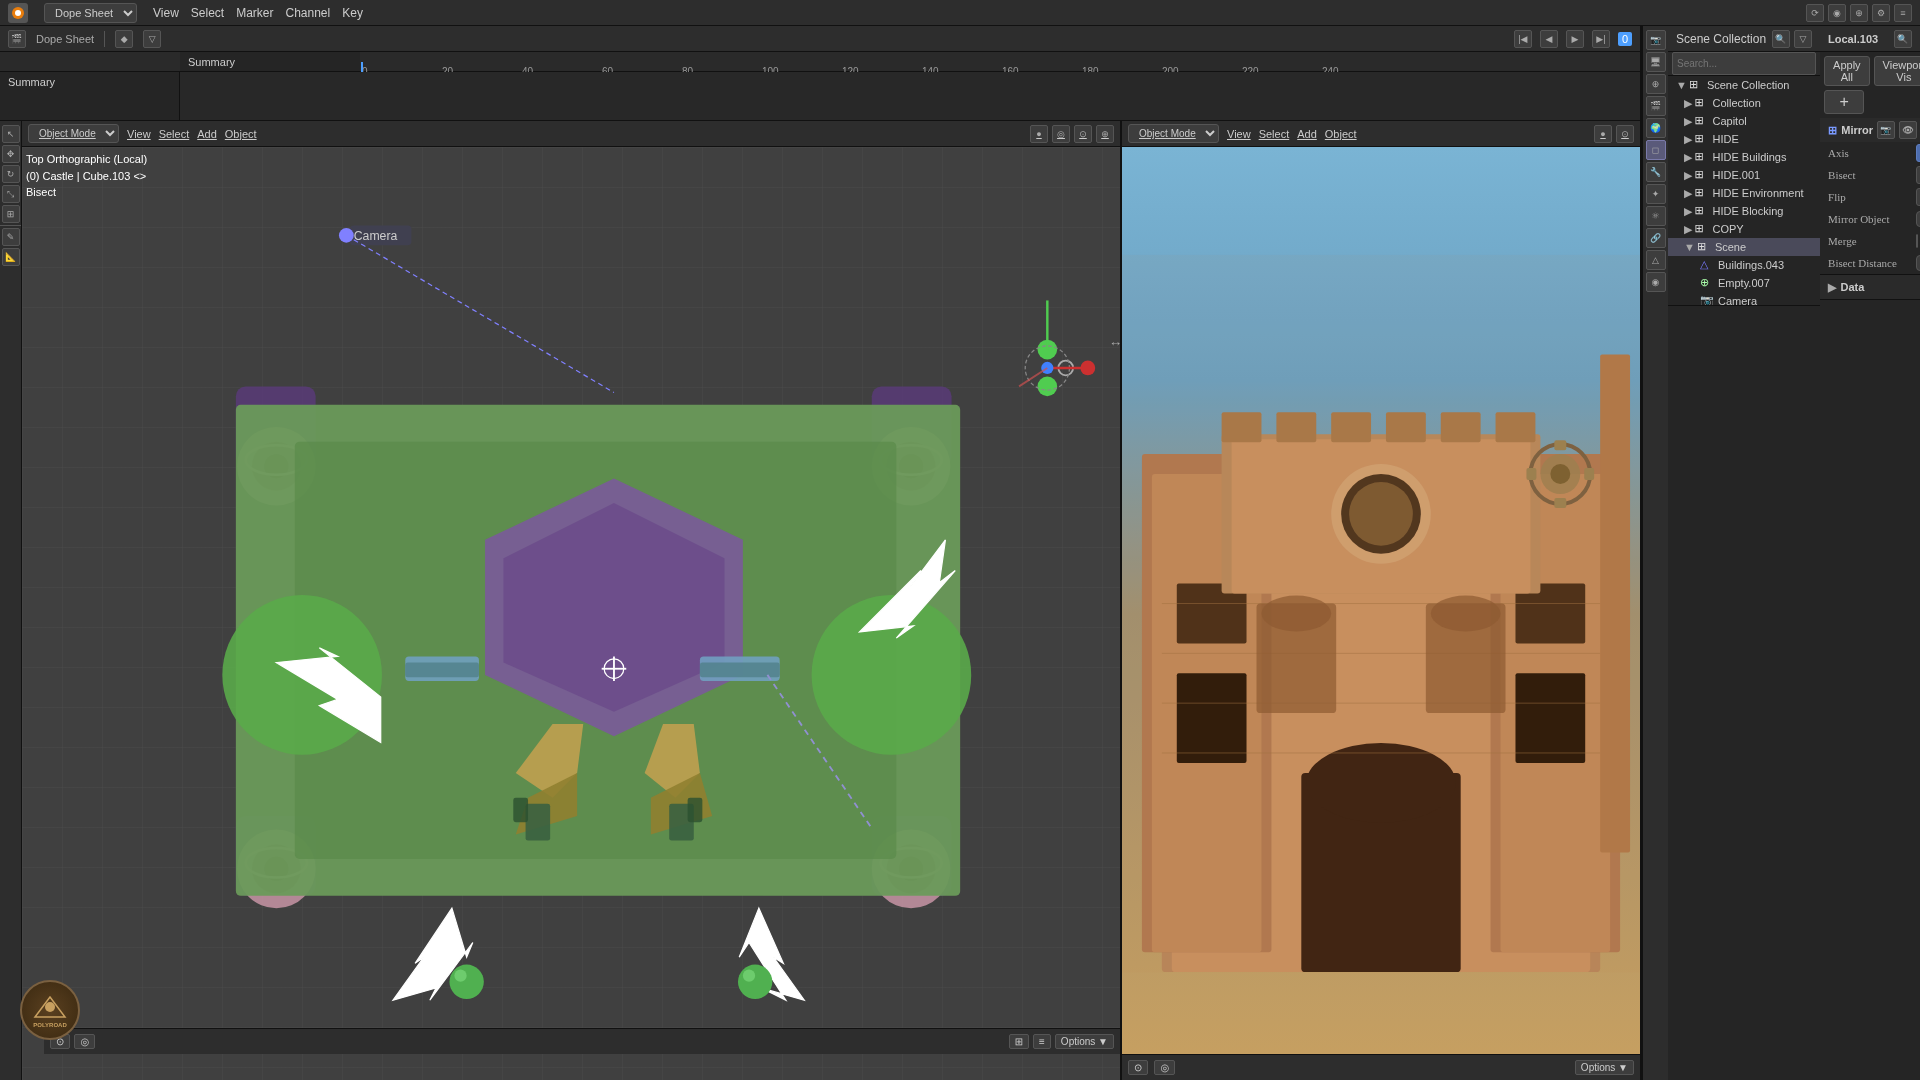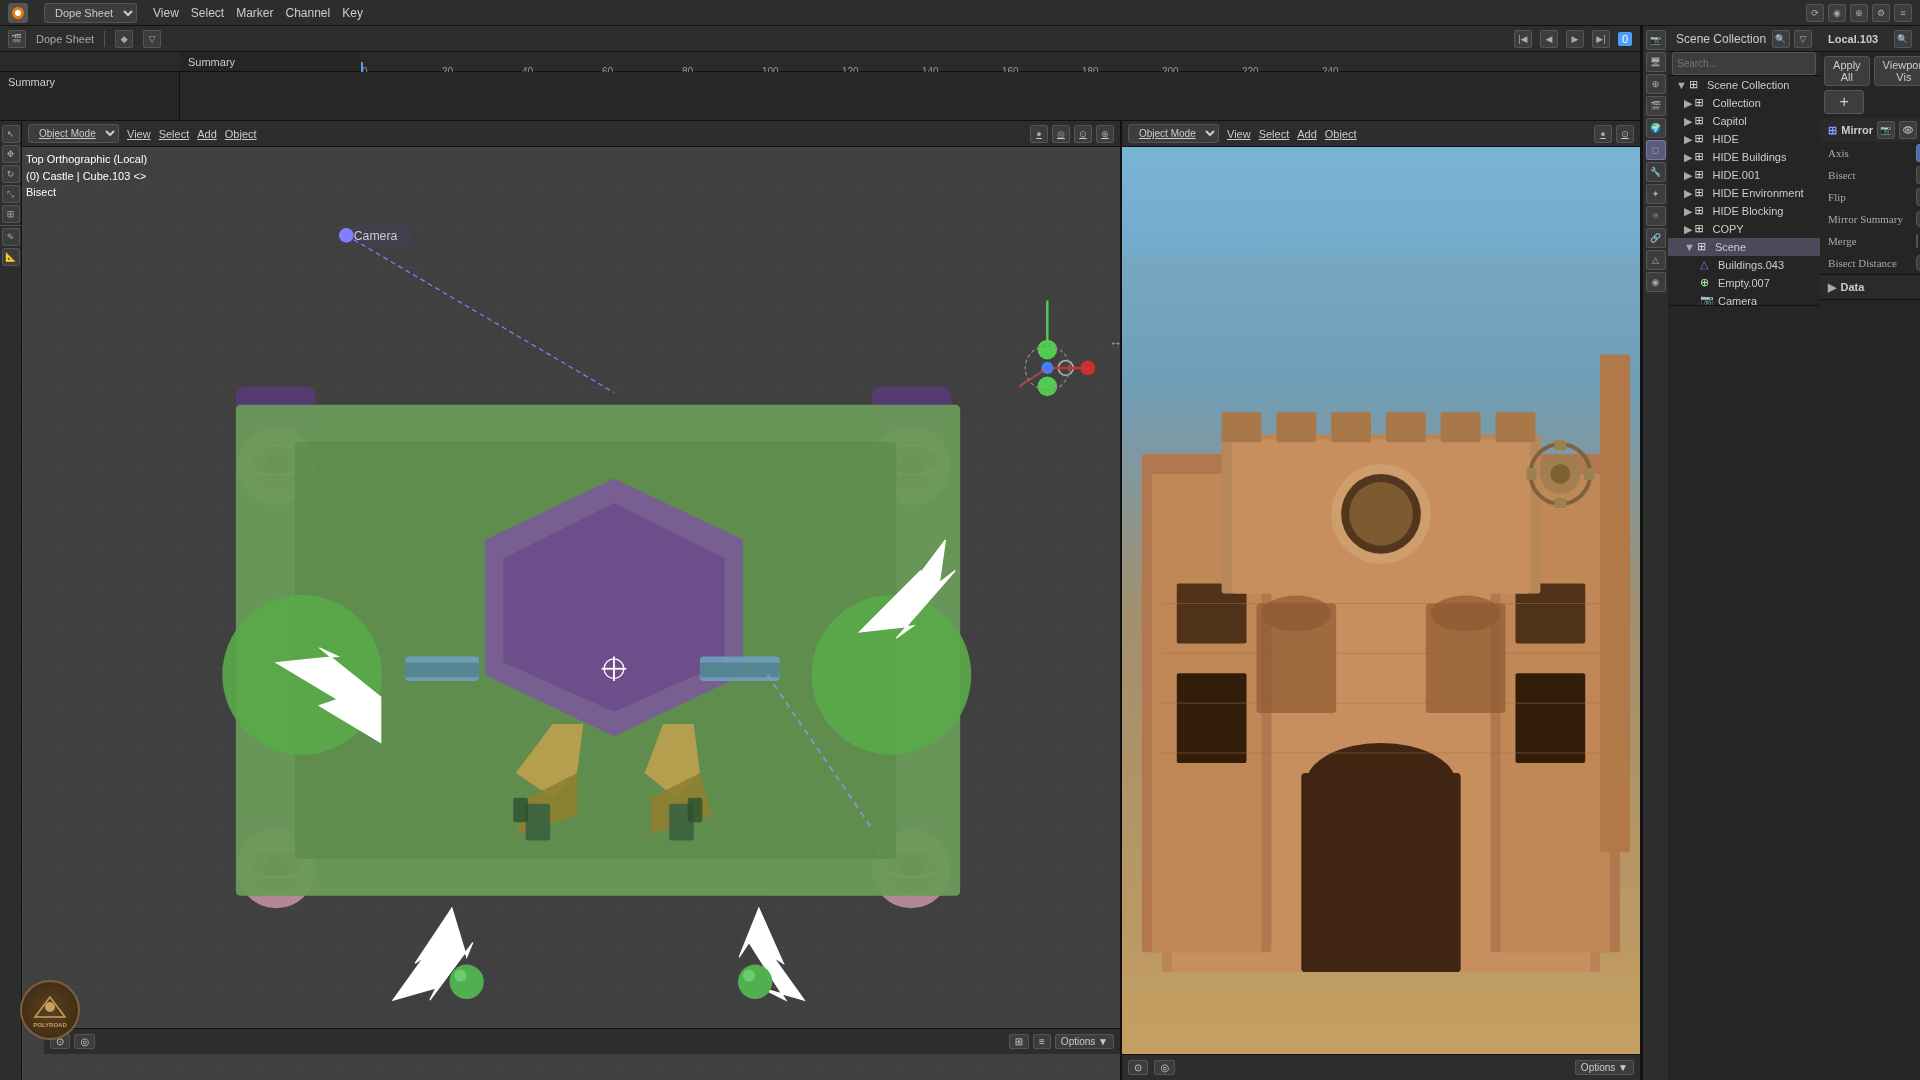--- a/index.html
+++ b/index.html
@@ -960,21 +960,21 @@
             <div class="prop-row">
               <span class="prop-label">Flip</span>
               <div style="display:flex;gap:4px;">
                 <button class="prop-btn">X</button>
                 <button class="prop-btn">Y</button>
                 <button class="prop-btn">Z</button>
               </div>
             </div>
 
             <div class="prop-row">
-              <span class="prop-label">Mirror Summary</span>
+              <span class="prop-label">Mirror Object</span>
               <input type="text" class="num-input" style="flex: 1 1 0%;" value="">
             </div>
 
             <div class="prop-row">
               <span class="prop-label">Merge</span>
               <div class="prop-checkbox"></div>
             </div>
 
             <div class="prop-row">
               <span class="prop-label">Bisect Distance</span>

